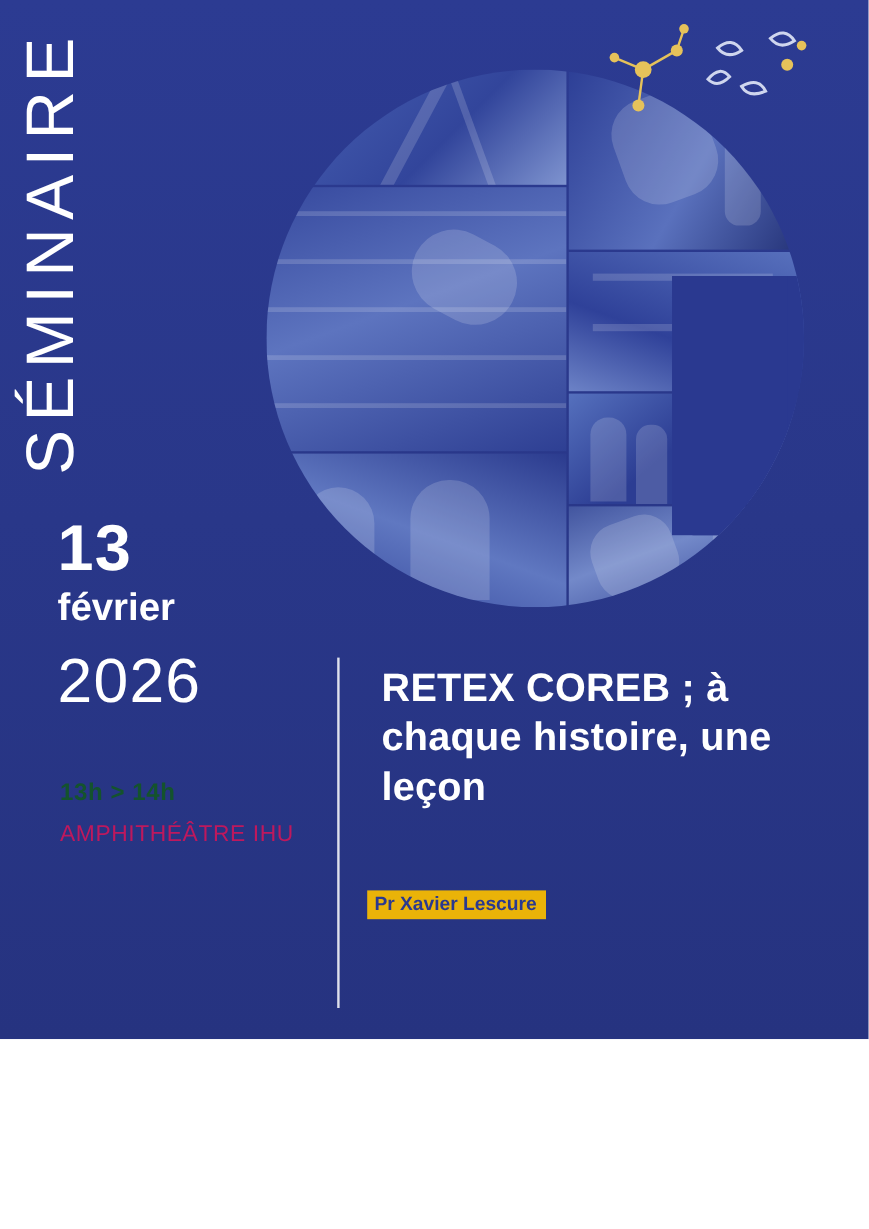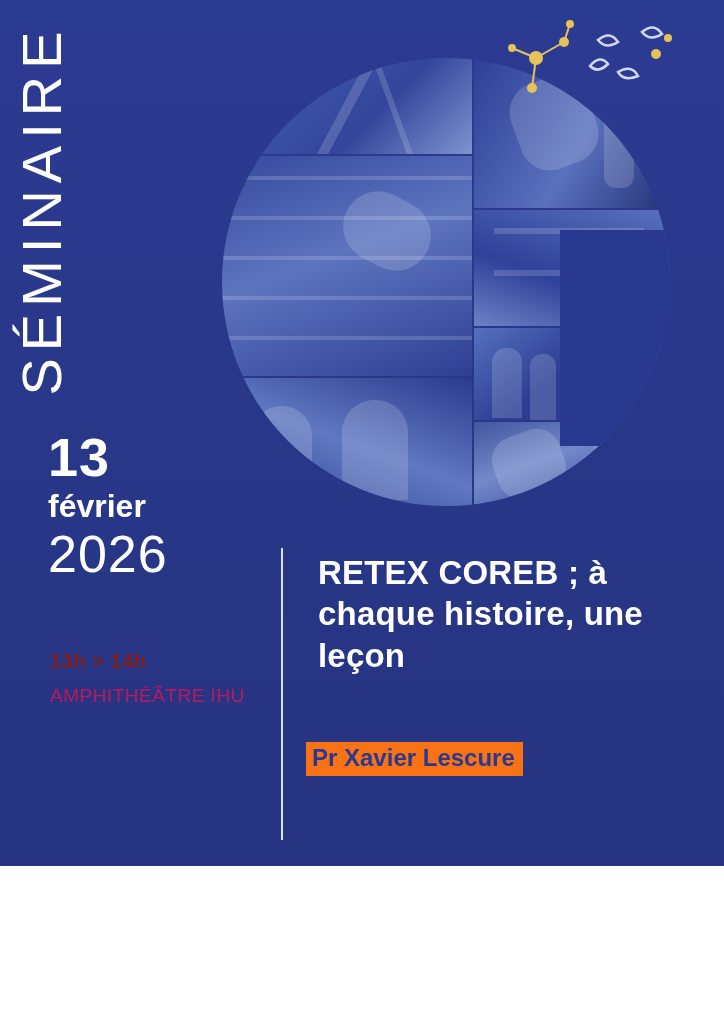--- a/index.html
+++ b/index.html
@@ -76,29 +76,29 @@
   .date-month {
     font-size: 32px;
     font-weight: 700;
     line-height: 1.1;
     margin-top: 6px;
   }
   .date-year {
     font-size: 52px;
     font-weight: 300;
     line-height: 1.05;
-    margin-top: 3px;
+    margin-top: 17px;
     letter-spacing: 1px;
   }
 
   .time-line {
     position: absolute;
     left: 50px;
     top: 650px;
-    color: #7f1d1d;
+    color: #14532d;
     font-size: 20px;
     font-weight: 700;
     letter-spacing: 0.5px;
   }
   .venue {
     position: absolute;
     left: 50px;
     top: 684px;
     color: #be185d;
     font-size: 19px;
@@ -133,23 +133,23 @@
 
   
   .speaker-wrap {
     position: absolute;
     left: 306px;
     top: 742px;
     width: 380px;
   }
   .speaker-name {
     display: inline-block;
-    background: #f97316;
+    background: #eab308;
     color: #2a3990;
-    font-size: 24px;
+    font-size: 16px;
     font-weight: 700;
     padding: 2px 8px 3px 6px;
     line-height: 1.2;
   }
   .speaker-role {
     color: #ffffff;
     font-size: 19px;
     font-weight: 700;
     line-height: 1.35;
     margin-top: 6px;

